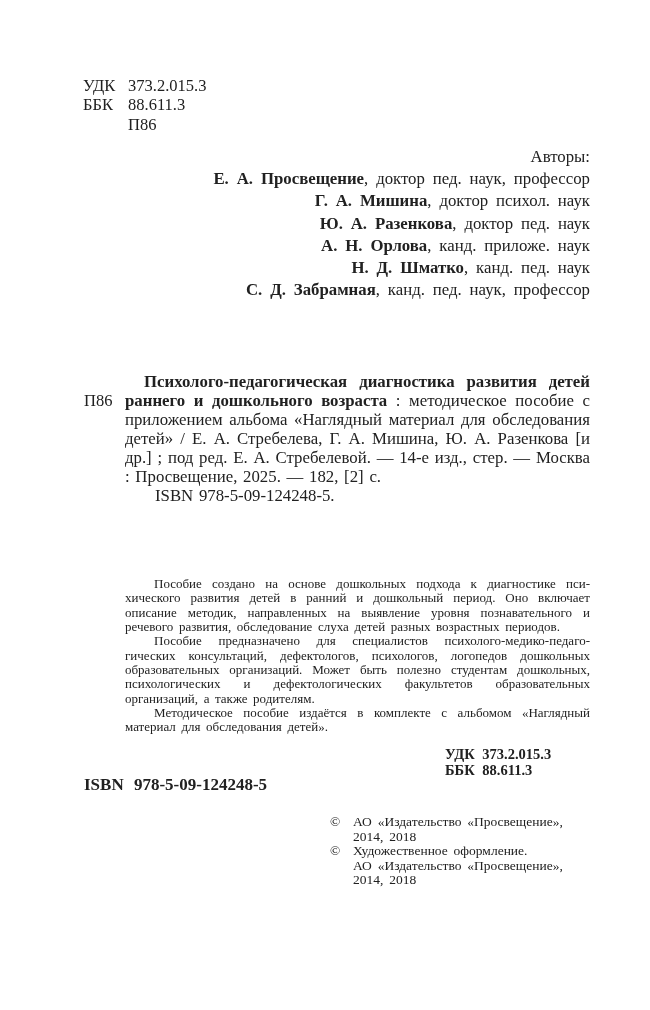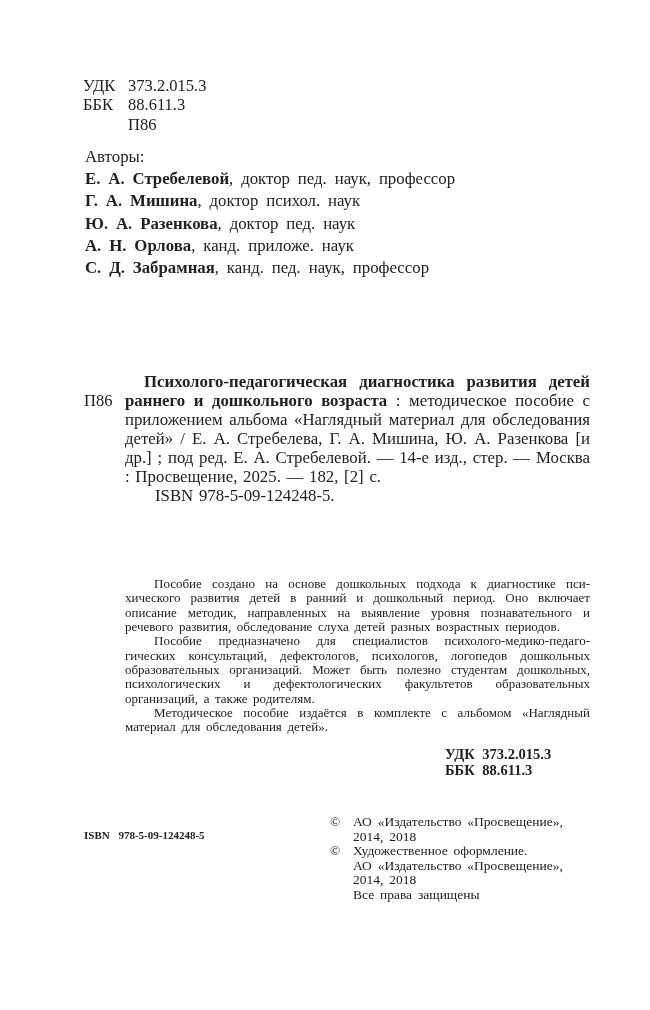--- a/index.html
+++ b/index.html
@@ -24,21 +24,21 @@
   }
   .code-label { display: inline-block; width: 45px; }
   .code-value { display: inline-block; }
 
   
   .authors-block {
     position: absolute;
     left: 85px;
     top: 146px;
     width: 505px;
-    text-align: left;
+    text-align: right;
     font-size: 16.8px;
     line-height: 22.2px;
     word-spacing: 0.22em;
   }
   .authors-block .person b { font-weight: bold; }
 
   
   .author-sign {
     position: absolute;
     left: 84px;
@@ -82,22 +82,22 @@
     font-weight: bold;
     line-height: 15.5px;
     word-spacing: 4px;
     white-space: nowrap;
   }
 
   
   .bottom-isbn {
     position: absolute;
     left: 84px;
-    top: 829px;
-    font-size: 11px;
+    top: 775px;
+    font-size: 17px;
     font-weight: bold;
     word-spacing: 6px;
     white-space: nowrap;
   }
   .copyright-block {
     position: absolute;
     left: 330px;
     top: 815px;
     width: 262px;
     font-size: 13.5px;
@@ -120,24 +120,25 @@
     <div>
       <span class="code-label">ББК</span><span class="code-value">88.611.3</span>
     </div>
     <div>
       <span class="code-label"></span><span class="code-value">П86</span>
     </div>
   </div>
 
   <div class="authors-block">
     <div>Авторы:</div>
-    <div class="person"><b>Е. А. Стребелевой</b><span>, доктор пед. наук, профессор</span></div>
+    <div class="person"><b>Е. А. Просвещение</b><span>, доктор пед. наук, профессор</span></div>
     <div class="person"><b>Г. А. Мишина</b><span>, доктор психол. наук</span></div>
     <div class="person"><b>Ю. А. Разенкова</b><span>, доктор пед. наук</span></div>
     <div class="person"><b>А. Н. Орлова</b><span>, канд. приложе. наук</span></div>
+    <div class="person"><b>Н. Д. Шматко</b><span>, канд. пед. наук</span></div>
     <div class="person"><b>С. Д. Забрамная</b><span>, канд. пед. наук, профессор</span></div>
   </div>
 
   <div class="author-sign">П86</div>
 
   <div class="record">
     <p class="lead"><b>Психолого-педагогическая диагностика развития де­тей раннего и дошкольного возраста</b><span> : методическое посо­бие с приложением альбома «Наглядный материал для обсле­дования детей» / Е. А. Стребелева, Г. А. Мишина, Ю. А. Ра­зенкова [и др.] ; под ред. Е. А. Стребелевой. — 14-е изд., стер. — Москва : Просвещение, 2025. — 182, [2] с.</span></p>
     <p class="indented">ISBN 978-5-09-124248-5.</p>
   </div>
 
@@ -161,18 +162,17 @@
         <div>АО «Издательство «Просвещение»,</div>
         <div>2014, 2018</div>
       </div>
     </div>
     <div class="c-entry">
       <span class="c-mark">©</span>
       <div class="c-lines">
         <div>Художественное оформление.</div>
         <div>АО «Издательство «Просвещение»,</div>
         <div>2014, 2018</div>
-        <div>Все права защищены</div>
       </div>
     </div>
   </div>
 
 </div>
 
 </body></html>

